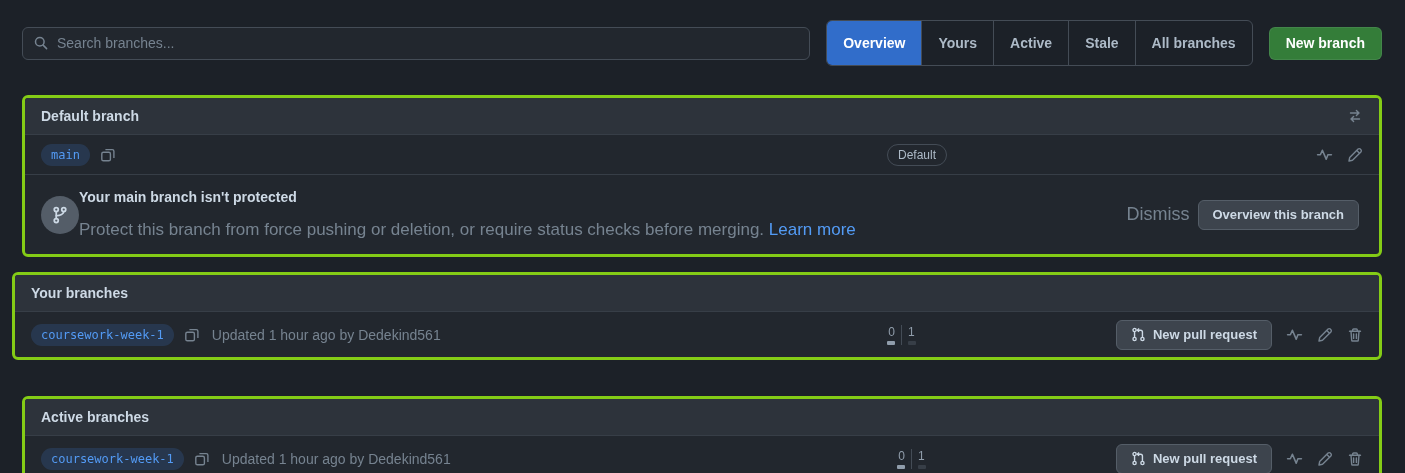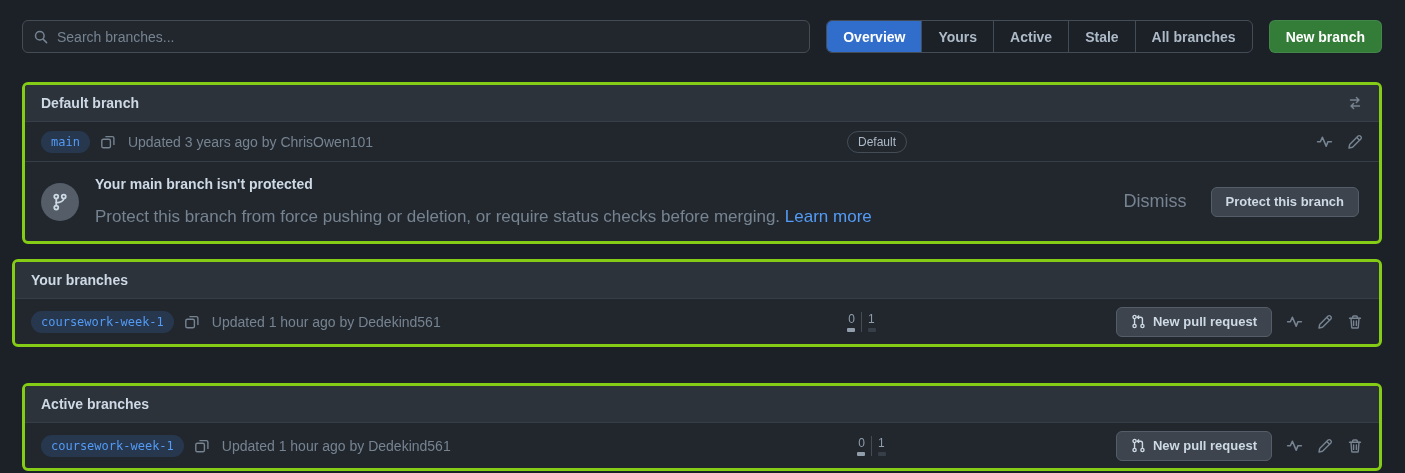--- a/index.html
+++ b/index.html
@@ -19,21 +19,21 @@
     border:1px solid #444c56; border-radius:6px;
     display:flex; align-items:center; padding:0 10px; gap:8px;
   }
   .search-box input {
     flex:1; background:transparent; border:none; outline:none;
     color:#adbac7; font-size:14px; font-family:"Liberation Sans", sans-serif;
   }
   .search-box input::placeholder { color:#768390; }
 
   .tabs {
-    display:flex; height:33px; border:1px solid #444c56;
+    display:flex; height:46px; border:1px solid #444c56;
     border-radius:6px; overflow:hidden; background:#1c2128;
   }
   .tab {
     padding:0 16px; display:flex; align-items:center;
     font-size:14px; font-weight:600; color:#adbac7;
     border-left:1px solid #444c56; cursor:pointer; white-space:nowrap;
   }
   .tab:first-child { border-left:none; }
   .tab.active { background:#316dca; color:#ffffff; }
 
@@ -52,21 +52,21 @@
   .card-1 { margin-top:29px; }
   .card-2 { margin-top:15px;margin-left:12px; }
   .card-3 { margin-top:36px; }
 
   .card-header {
     height:36px; background:#2d333b;
     display:flex; align-items:center; padding:0 16px;
   }
   .card-header .title { flex:1; font-size:14px; font-weight:700; color:#cdd9e5; }
 
-  .branch-row { display:flex; align-items:center; padding:0 16px; border-top:1px solid #373e47; }
+  .branch-row { display:flex; align-items:center; padding:0 16px; border-top:1px solid #373e47;gap:40px; }
   .row-default { height:40px; }
   .row-pr { height:46px; }
   .row-left { width:806px; flex:0 0 806px; display:flex; align-items:center; min-width:0; }
   .row-mid { flex:1; display:flex; align-items:center; }
   .row-right { display:flex; align-items:center; gap:14px; }
 
   .branch-badge {
     font-family:"DejaVu Sans Mono", monospace; font-size:12px;
     color:#539bf5; background:rgba(65,132,228,0.18);
     padding:4px 10px; border-radius:2em; cursor:pointer; white-space:nowrap;
@@ -92,21 +92,21 @@
     background:#3d444d; border:1px solid #555e68; border-radius:6px;
     height:30px; padding:0 14px; display:flex; align-items:center; gap:7px;
     color:#cdd9e5; font-weight:700; font-size:13px; cursor:pointer; white-space:nowrap;
   }
 
   .icon-btn { cursor:pointer; display:flex; }
 
   
   .notice {
     border-top:1px solid #373e47; height:80px;
-    display:flex; align-items:center; padding:0 20px 0 16px; gap:16px;justify-content:center;
+    display:flex; align-items:center; padding:0 20px 0 16px; justify-content:center;
   }
   .notice-avatar {
     width:38px; height:38px; border-radius:50%; background:#545d68;
     display:flex; align-items:center; justify-content:center; flex:0 0 38px;
   }
   .notice-text { flex:1; }
   .notice-title { font-size:14px; font-weight:700; color:#cdd9e5; }
   .notice-desc { margin-top:15px; font-size:17px; color:#768390; }
   .notice-link { color:#539bf5; cursor:pointer; }
   .dismiss { color:#768390; font-size:18px; margin-right:8px; cursor:pointer; }
@@ -149,21 +149,20 @@
 
   <div class="branch-row row-default">
     <div class="row-left">
       <span class="branch-badge">main</span>
       <span class="copy-btn">
         <svg width="16" height="16" viewBox="0 0 16 16" fill="none" stroke="#768390" stroke-width="1.4" stroke-linejoin="round">
           <rect x="1.8" y="5.2" width="8.6" height="8.6" rx="1.6"></rect>
           <path d="M5.4 2.6h6.9c.9 0 1.6.7 1.6 1.6v6.9"></path>
         </svg>
       </span>
-      <span class="updated">Updated 3 years ago by ChrisOwen101</span>
     </div>
     <div class="row-mid">
       <span class="default-pill">Default</span>
     </div>
     <div class="row-right">
       <span class="icon-btn">
         <svg width="17" height="17" viewBox="0 0 16 16" fill="none" stroke="#768390" stroke-width="1.5" stroke-linecap="round" stroke-linejoin="round">
           <path d="M1.5 8.2h2.6L6 4l3.6 8.4 1.6-4.2h3.3"></path>
         </svg>
       </span>
@@ -187,21 +186,21 @@
       </svg>
     </div>
     <div class="notice-text">
       <div class="notice-title">Your main branch isn't protected</div>
       <div class="notice-desc">
         <span>Protect this branch from force pushing or deletion, or require status checks before merging.</span>
         <span class="notice-link">Learn more</span>
       </div>
     </div>
     <span class="dismiss">Dismiss</span>
-    <button class="btn-secondary">Protect this branch</button>
+    <button class="btn-secondary">Overview this branch</button>
   </div>
 </div>
 
 <div class="card card-2">
   <div class="card-header">
     <span class="title">Your branches</span>
   </div>
 
   <div class="branch-row row-pr">
     <div class="row-left">

